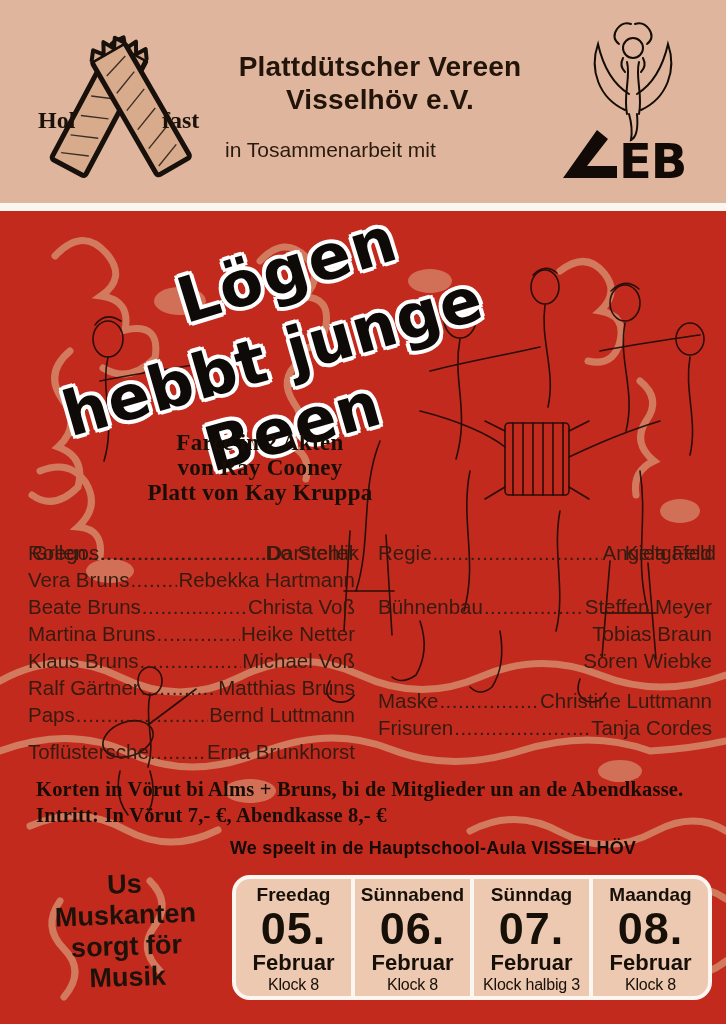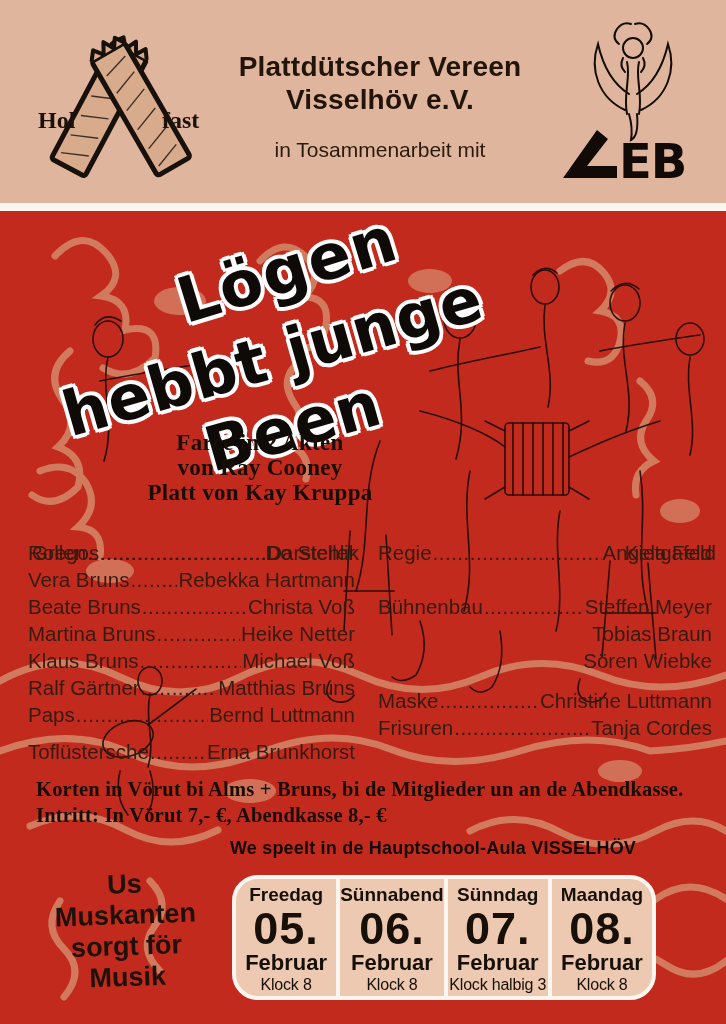--- a/index.html
+++ b/index.html
@@ -15,21 +15,21 @@
   #poster{
     position:relative;width:726px;height:1024px;overflow:hidden;
     background:var(--red);
     font-family:"Liberation Sans",sans-serif;
   }
   
   #header{position:absolute;left:0;top:0;width:726px;height:203px;background:var(--peach);}
   #white-stripe{position:absolute;left:0;top:203px;width:726px;height:8px;background:var(--paper-white);}
   #org-block{position:absolute;left:205px;top:50px;width:350px;text-align:center;color:#231409;}
   .org-line{font-size:28px;font-weight:bold;line-height:33px;letter-spacing:.2px;}
-  #coop-line{position:absolute;left:225px;top:138px;width:310px;text-align:center;font-size:21px;color:#2a1a0e;}
+  #coop-line{position:absolute;left:225px;top:138px;width:310px;text-align:left;font-size:21px;color:#2a1a0e;}
   .logo-svg{position:absolute;}
   #holfast-svg{left:20px;top:16px;}
   #leb-svg{left:553px;top:10px;}
   .wood-label{font-family:"Liberation Serif",serif;font-weight:bold;font-size:24px;fill:#1c120a;}
   
   #stage{position:absolute;left:0;top:211px;width:726px;height:813px;background:var(--red);overflow:hidden;}
   #bg-art{position:absolute;left:0;top:0;}
   
   #title{
     position:absolute;left:-28px;top:30px;width:600px;
@@ -73,23 +73,23 @@
     font-size:18px;font-weight:bold;color:#130b04;letter-spacing:.2px;
   }
   
   #music{
     position:absolute;left:28px;top:658px;width:196px;text-align:center;
     font-size:27px;font-weight:bold;line-height:31px;color:#1d120a;
     transform:rotate(-2deg);
   }
   
   #dates-box{
-    position:absolute;left:232px;top:664px;width:424px;height:125px;
+    position:absolute;left:232px;top:664px;width:480px;height:125px;
     background:var(--peach-light);
-    border:4px solid var(--paper-white);border-radius:26px;
+    border:4px solid var(--paper-white);border-radius:18px;
     display:flex;overflow:hidden;box-sizing:border-box;
   }
   .date-cell{flex:1 1 0;text-align:center;color:#171008;padding-top:5px;box-sizing:border-box;}
   .date-cell + .date-cell{border-left:4px solid var(--paper-white);}
   .date-day{font-size:19px;font-weight:bold;}
   .date-num{
     font-size:45px;font-weight:bold;line-height:44px;letter-spacing:1px;margin-top:1px;
     text-shadow:
       -2px -2px 0 var(--peach-light), 2px -2px 0 var(--peach-light),
       -2px 2px 0 var(--peach-light), 2px 2px 0 var(--peach-light),

